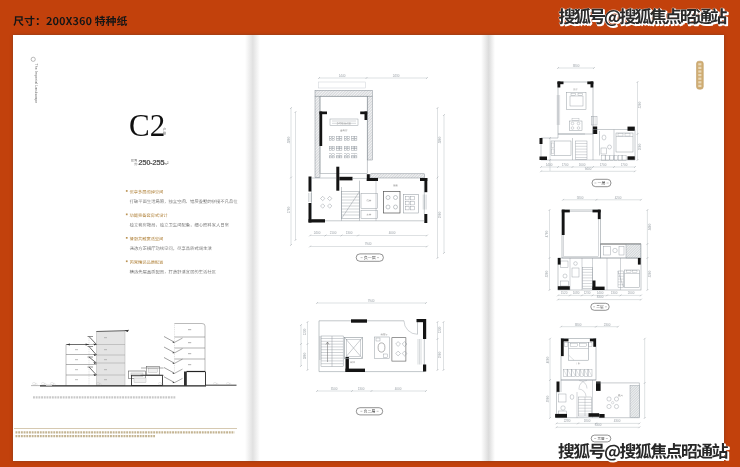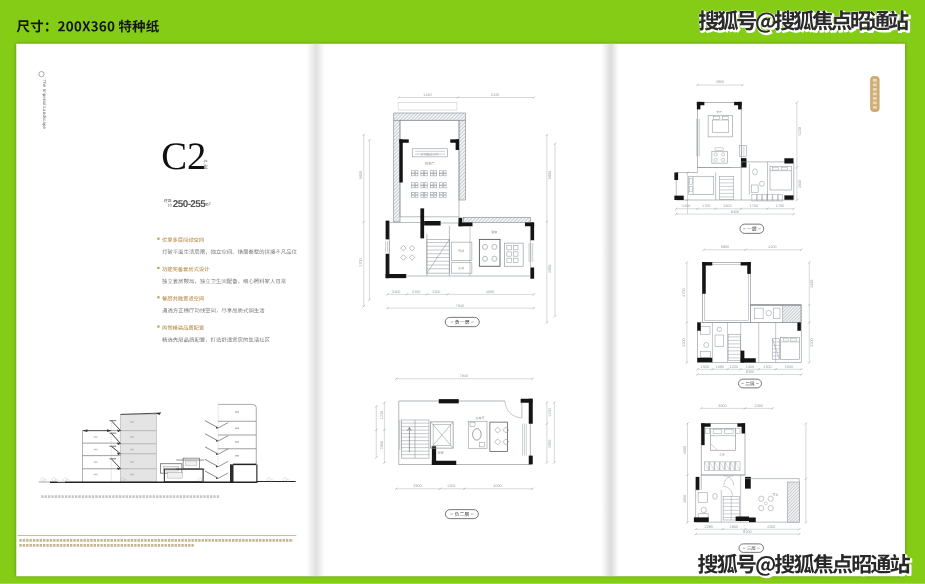--- a/index.html
+++ b/index.html
@@ -1,15 +1,15 @@
 <!DOCTYPE html>
 <html><head><meta charset="utf-8">
 <style>
 html,body{margin:0;padding:0;}
-#cv{position:relative;width:740px;height:467px;background:#84cc16;overflow:hidden;}
+#cv{position:relative;width:740px;height:467px;background:#c2410c;overflow:hidden;}
 #page{position:absolute;left:13px;top:35px;width:711px;height:426px;background:#ffffff;box-shadow:0 0 2.5px rgba(60,60,60,0.5);}
 .crease{position:absolute;top:35px;height:426px;}
 #c1{left:245px;width:15px;background:linear-gradient(90deg,rgba(190,190,190,0) 0%,rgba(200,200,200,0.55) 52%,rgba(190,190,190,0) 100%);}
 #c2{left:481px;width:14px;background:linear-gradient(90deg,rgba(190,190,190,0) 0%,rgba(196,196,196,0.6) 55%,rgba(190,190,190,0) 100%);}
 svg{position:absolute;left:0;top:0;}
 </style></head>
 <body>
 <div id="cv">
 <div id="page"></div>
 <div class="crease" id="c1"></div>

